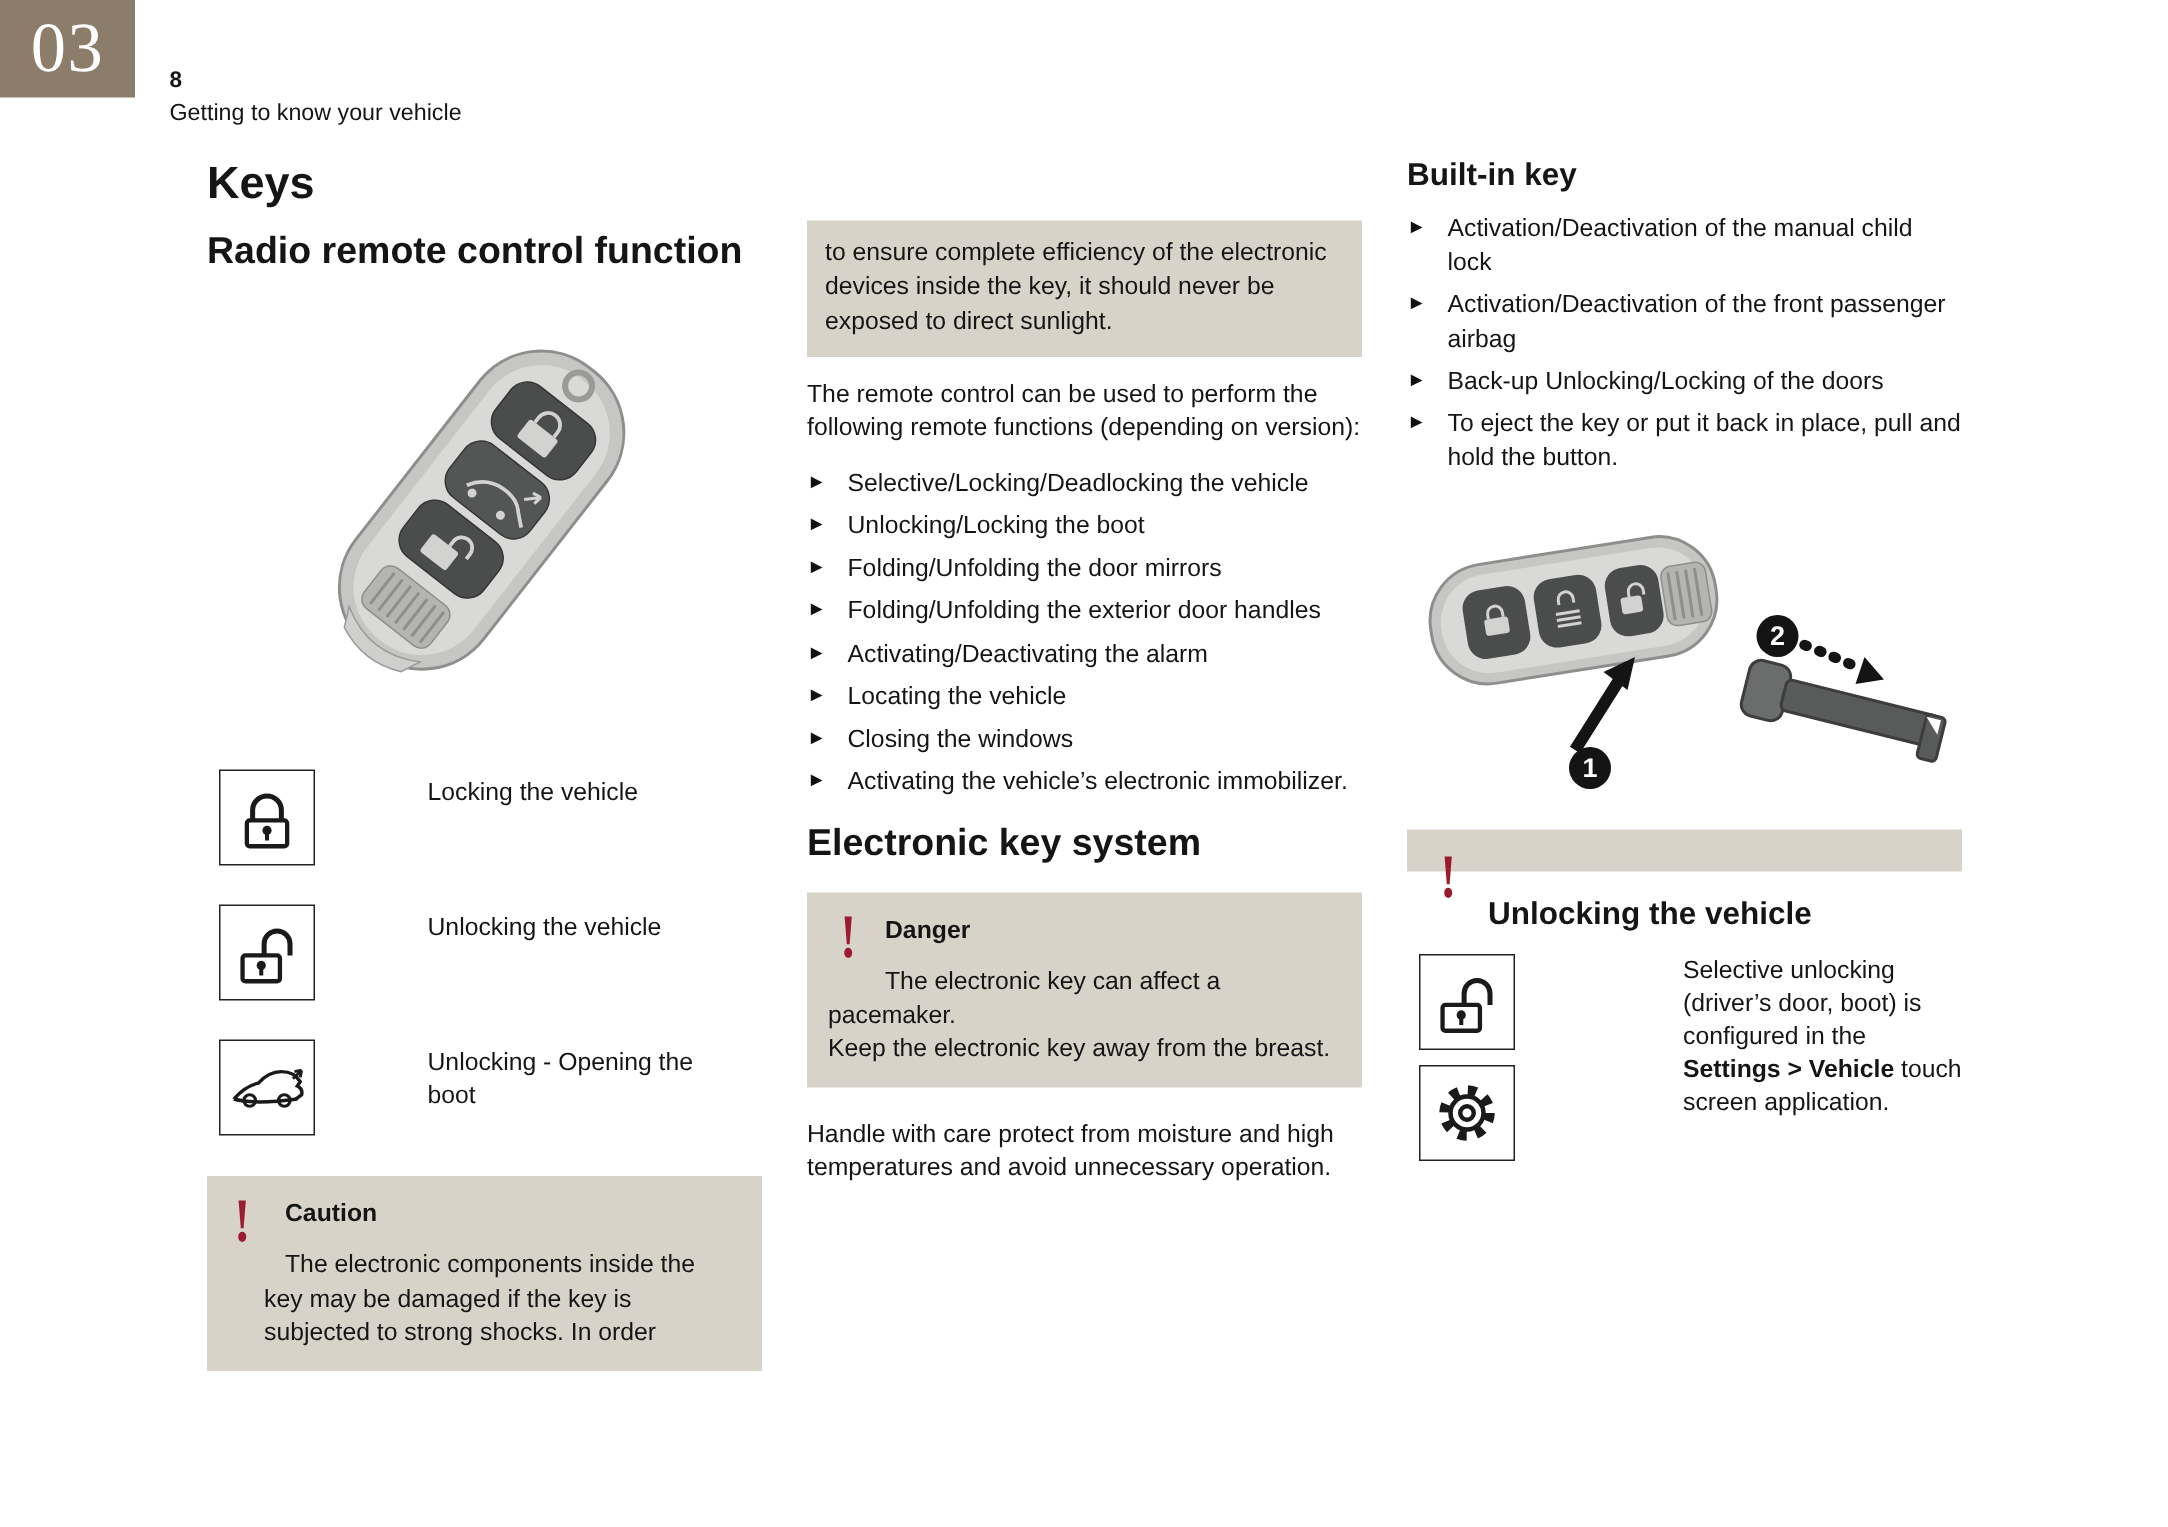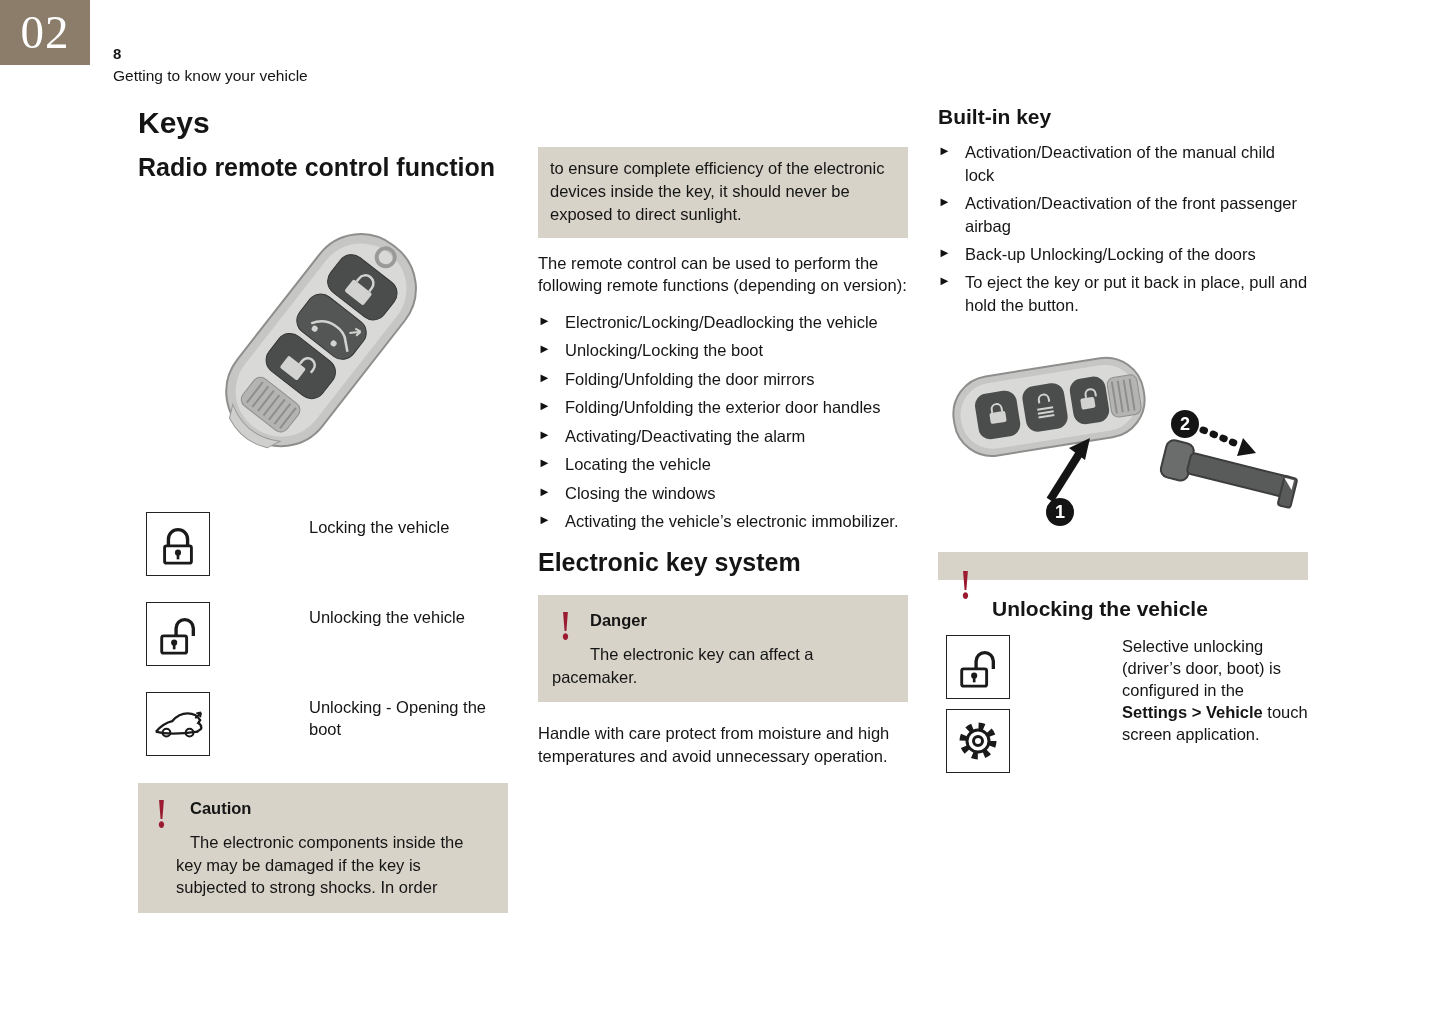--- a/index.html
+++ b/index.html
@@ -36,41 +36,41 @@
   .danger-box .excl{margin-left:8px;width:30px;height:58px;}
   .note-box{margin-top:16px;padding:14px 10px 14px 10px;line-height:23px;}
   .note-box .excl{margin-left:12px;width:32px;height:50px;}
 
   
   .ul{margin:0 0 0;padding:0;list-style:none;}
   .li{position:relative;padding-left:27px;margin-bottom:6px;}
   .bul{position:absolute;left:0;top:1px;font-size:13px;color:#111;}
 
   
-  .icon-row{display:flex;padding-left:8px;margin-bottom:26px;align-items:flex-start;gap:24px;}
+  .icon-row{display:flex;padding-left:8px;margin-bottom:26px;align-items:flex-start;}
   .icon-box{width:64px;height:64px;border:1px solid #222;background:#fff;flex:none;
             display:flex;align-items:center;justify-content:center;box-sizing:border-box;}
   .icon-label{margin-left:75px;padding-top:4px;width:200px;}
 
   .fig1{margin:4px 0 28px;}
   .fig2{margin:16px 0 0;}
 
   
   .selective{display:flex;}
   .sel-icons{margin-left:8px;display:flex;flex-direction:column;gap:10px;}
   .sel-text{margin-left:112px;width:192px;line-height:22px;}
   .bold{font-weight:700;}
 </style>
 </head>
 <body>
 
 <div class="page">
 
   <div class="chapter-box">
-    <span>02</span>
+    <span>03</span>
   </div>
   <div class="page-num">8</div>
   <div class="section-title">Getting to know your vehicle</div>
 
   <div class="col col1">
     <div class="h1">Keys</div>
     <div class="h2">Radio remote control function</div>
 
     <div class="fig1">
       <svg width="360" height="285" viewBox="0 0 360 285">
@@ -143,36 +143,37 @@
       <div class="box-text">The electronic components inside the key may be damaged if the key is subjected to strong shocks. In order</div>
     </div>
   </div>
 
   <div class="col col2">
     <div class="beige topnote">to ensure complete efficiency of the electronic devices inside the key, it should never be exposed to direct sunlight.</div>
 
     <p class="p" style="margin-top:14px;">The remote control can be used to perform the following remote functions (depending on version):</p>
 
     <ul class="ul">
-      <li class="li"><span class="bul">►</span><span>Electronic/Locking/Deadlocking the vehicle</span></li>
+      <li class="li"><span class="bul">►</span><span>Selective/Locking/Deadlocking the vehicle</span></li>
       <li class="li"><span class="bul">►</span><span>Unlocking/Locking the boot</span></li>
       <li class="li"><span class="bul">►</span><span>Folding/Unfolding the door mirrors</span></li>
       <li class="li"><span class="bul">►</span><span>Folding/Unfolding the exterior door handles</span></li>
       <li class="li"><span class="bul">►</span><span>Activating/Deactivating the alarm</span></li>
       <li class="li"><span class="bul">►</span><span>Locating the vehicle</span></li>
       <li class="li"><span class="bul">►</span><span>Closing the windows</span></li>
       <li class="li"><span class="bul">►</span><span>Activating the vehicle’s electronic immobilizer.</span></li>
     </ul>
 
     <div class="h2b">Electronic key system</div>
 
     <div class="beige alert danger-box">
       <span class="excl">!</span>
       <div class="title">Danger</div>
       <div>The electronic key can affect a pacemaker.</div>
+      <div>Keep the electronic key away from the breast.</div>
     </div>
 
     <p class="p" style="margin-top:20px;">Handle with care protect from moisture and high temperatures and avoid unnecessary operation.</p>
   </div>
 
   <div class="col col3">
     <div class="h3">Built-in key</div>
 
     <ul class="ul">
       <li class="li"><span class="bul">►</span><span>Activation/Deactivation of the manual child lock</span></li>

